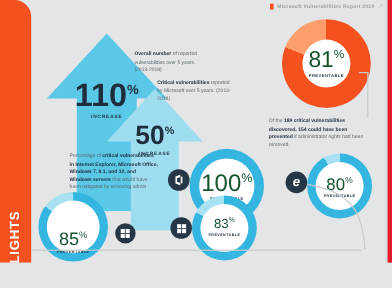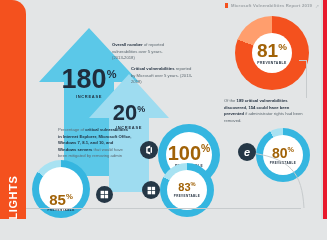--- a/index.html
+++ b/index.html
@@ -55,21 +55,21 @@
   
   .note{position:absolute;color:#5c676f;font-size:4.2px;line-height:1.55;}
   .note b{color:#1f2d3d;}
 
   
   .donut{position:absolute;border-radius:50%;}
   .donut-hole{
     position:absolute;border-radius:50%;background:#ffffff;
     display:flex;flex-direction:column;align-items:center;justify-content:center;
   }
-  .donut-num{color:#a16207;font-weight:bold;line-height:1;}
+  .donut-num{color:#14532d;font-weight:normal;line-height:1;}
   .donut-pct{font-size:.52em;vertical-align:super;}
   .donut-cap{color:#1f2d3d;font-weight:bold;letter-spacing:.4px;}
 
   
   .prod-icon{
     position:absolute;border-radius:50%;background:#253746;
     display:flex;align-items:center;justify-content:center;color:#ffffff;
     z-index:5;
   }
   .hline{position:absolute;background:#c7cbcd;height:1px;}
@@ -87,29 +87,29 @@
   <div class="header">
     <div class="header-bullet"></div>
     <div class="header-text">Microsoft Vulnerabilities Report 2019</div>
     <div class="header-arrow">↗</div>
   </div>
 
   <div class="arrow" style="left:38px;top:26px;width:102px;height:150px;">
     <svg width="102" height="150" viewBox="0 0 102 150">
       <polygon points="51,2 101,56 76,56 76,150 26,150 26,56 1,56" fill="#5bc8e8"></polygon>
     </svg>
-    <div class="arrow-num" style="top:40px;font-size:27px;"><span>180</span><span class="arrow-pct">%</span></div>
+    <div class="arrow-num" style="top:40px;font-size:27px;"><span>110</span><span class="arrow-pct">%</span></div>
     <div class="arrow-sub" style="top:68px;">INCREASE</div>
   </div>
 
   <div class="arrow" style="left:88px;top:72px;width:82px;height:120px;">
     <svg width="82" height="120" viewBox="0 0 82 120">
       <polygon points="41,2 81,46 61,46 61,120 21,120 21,46 1,46" fill="#9edcf0"></polygon>
     </svg>
-    <div class="arrow-num" style="top:30px;font-size:22px;"><span>20</span><span class="arrow-pct" style="font-size:9px;">%</span></div>
+    <div class="arrow-num" style="top:30px;font-size:22px;"><span>50</span><span class="arrow-pct" style="font-size:9px;">%</span></div>
     <div class="arrow-sub" style="top:53px;">INCREASE</div>
   </div>
 
   <div class="note" style="left:112px;top:42px;width:62px;">
     <b>Overall number</b><span> of reported vulnerabilities over 5 years. (2013-2018)</span>
   </div>
 
   <div class="note" style="left:131px;top:66px;width:62px;">
     <b>Critical vulnerabilities</b><span> reported by Microsoft over 5 years. (2013-2018)</span>
   </div>

